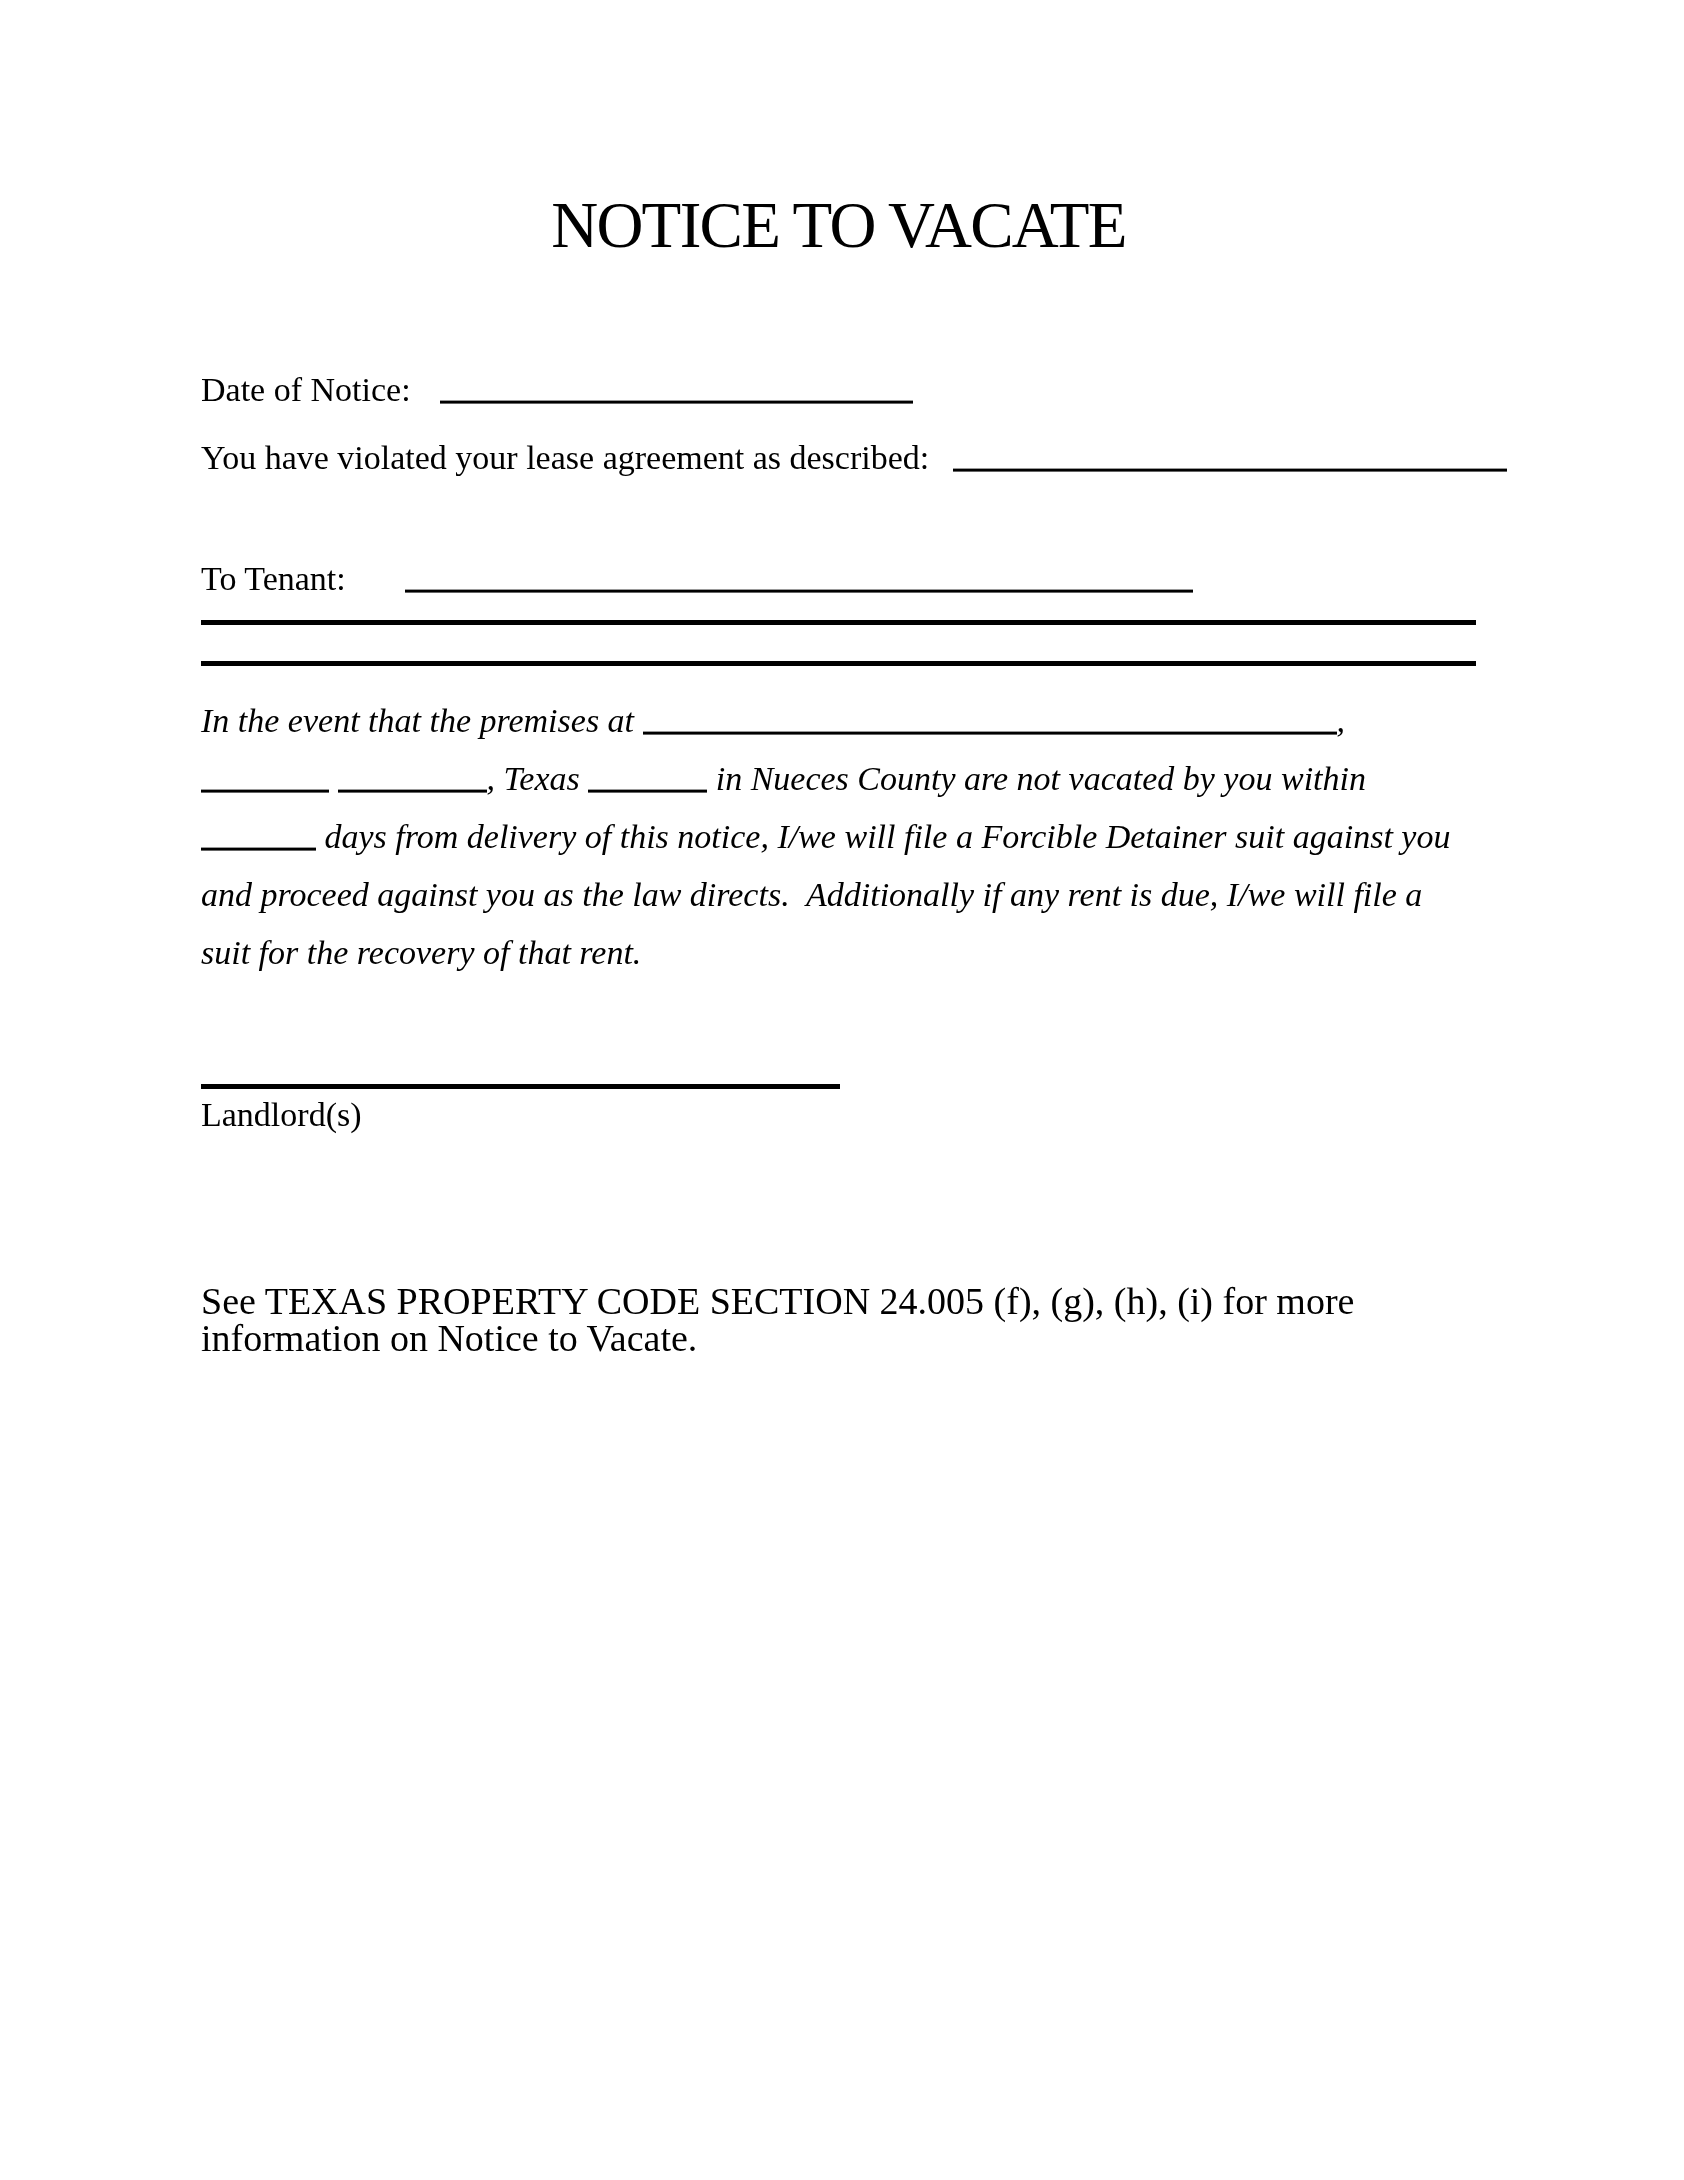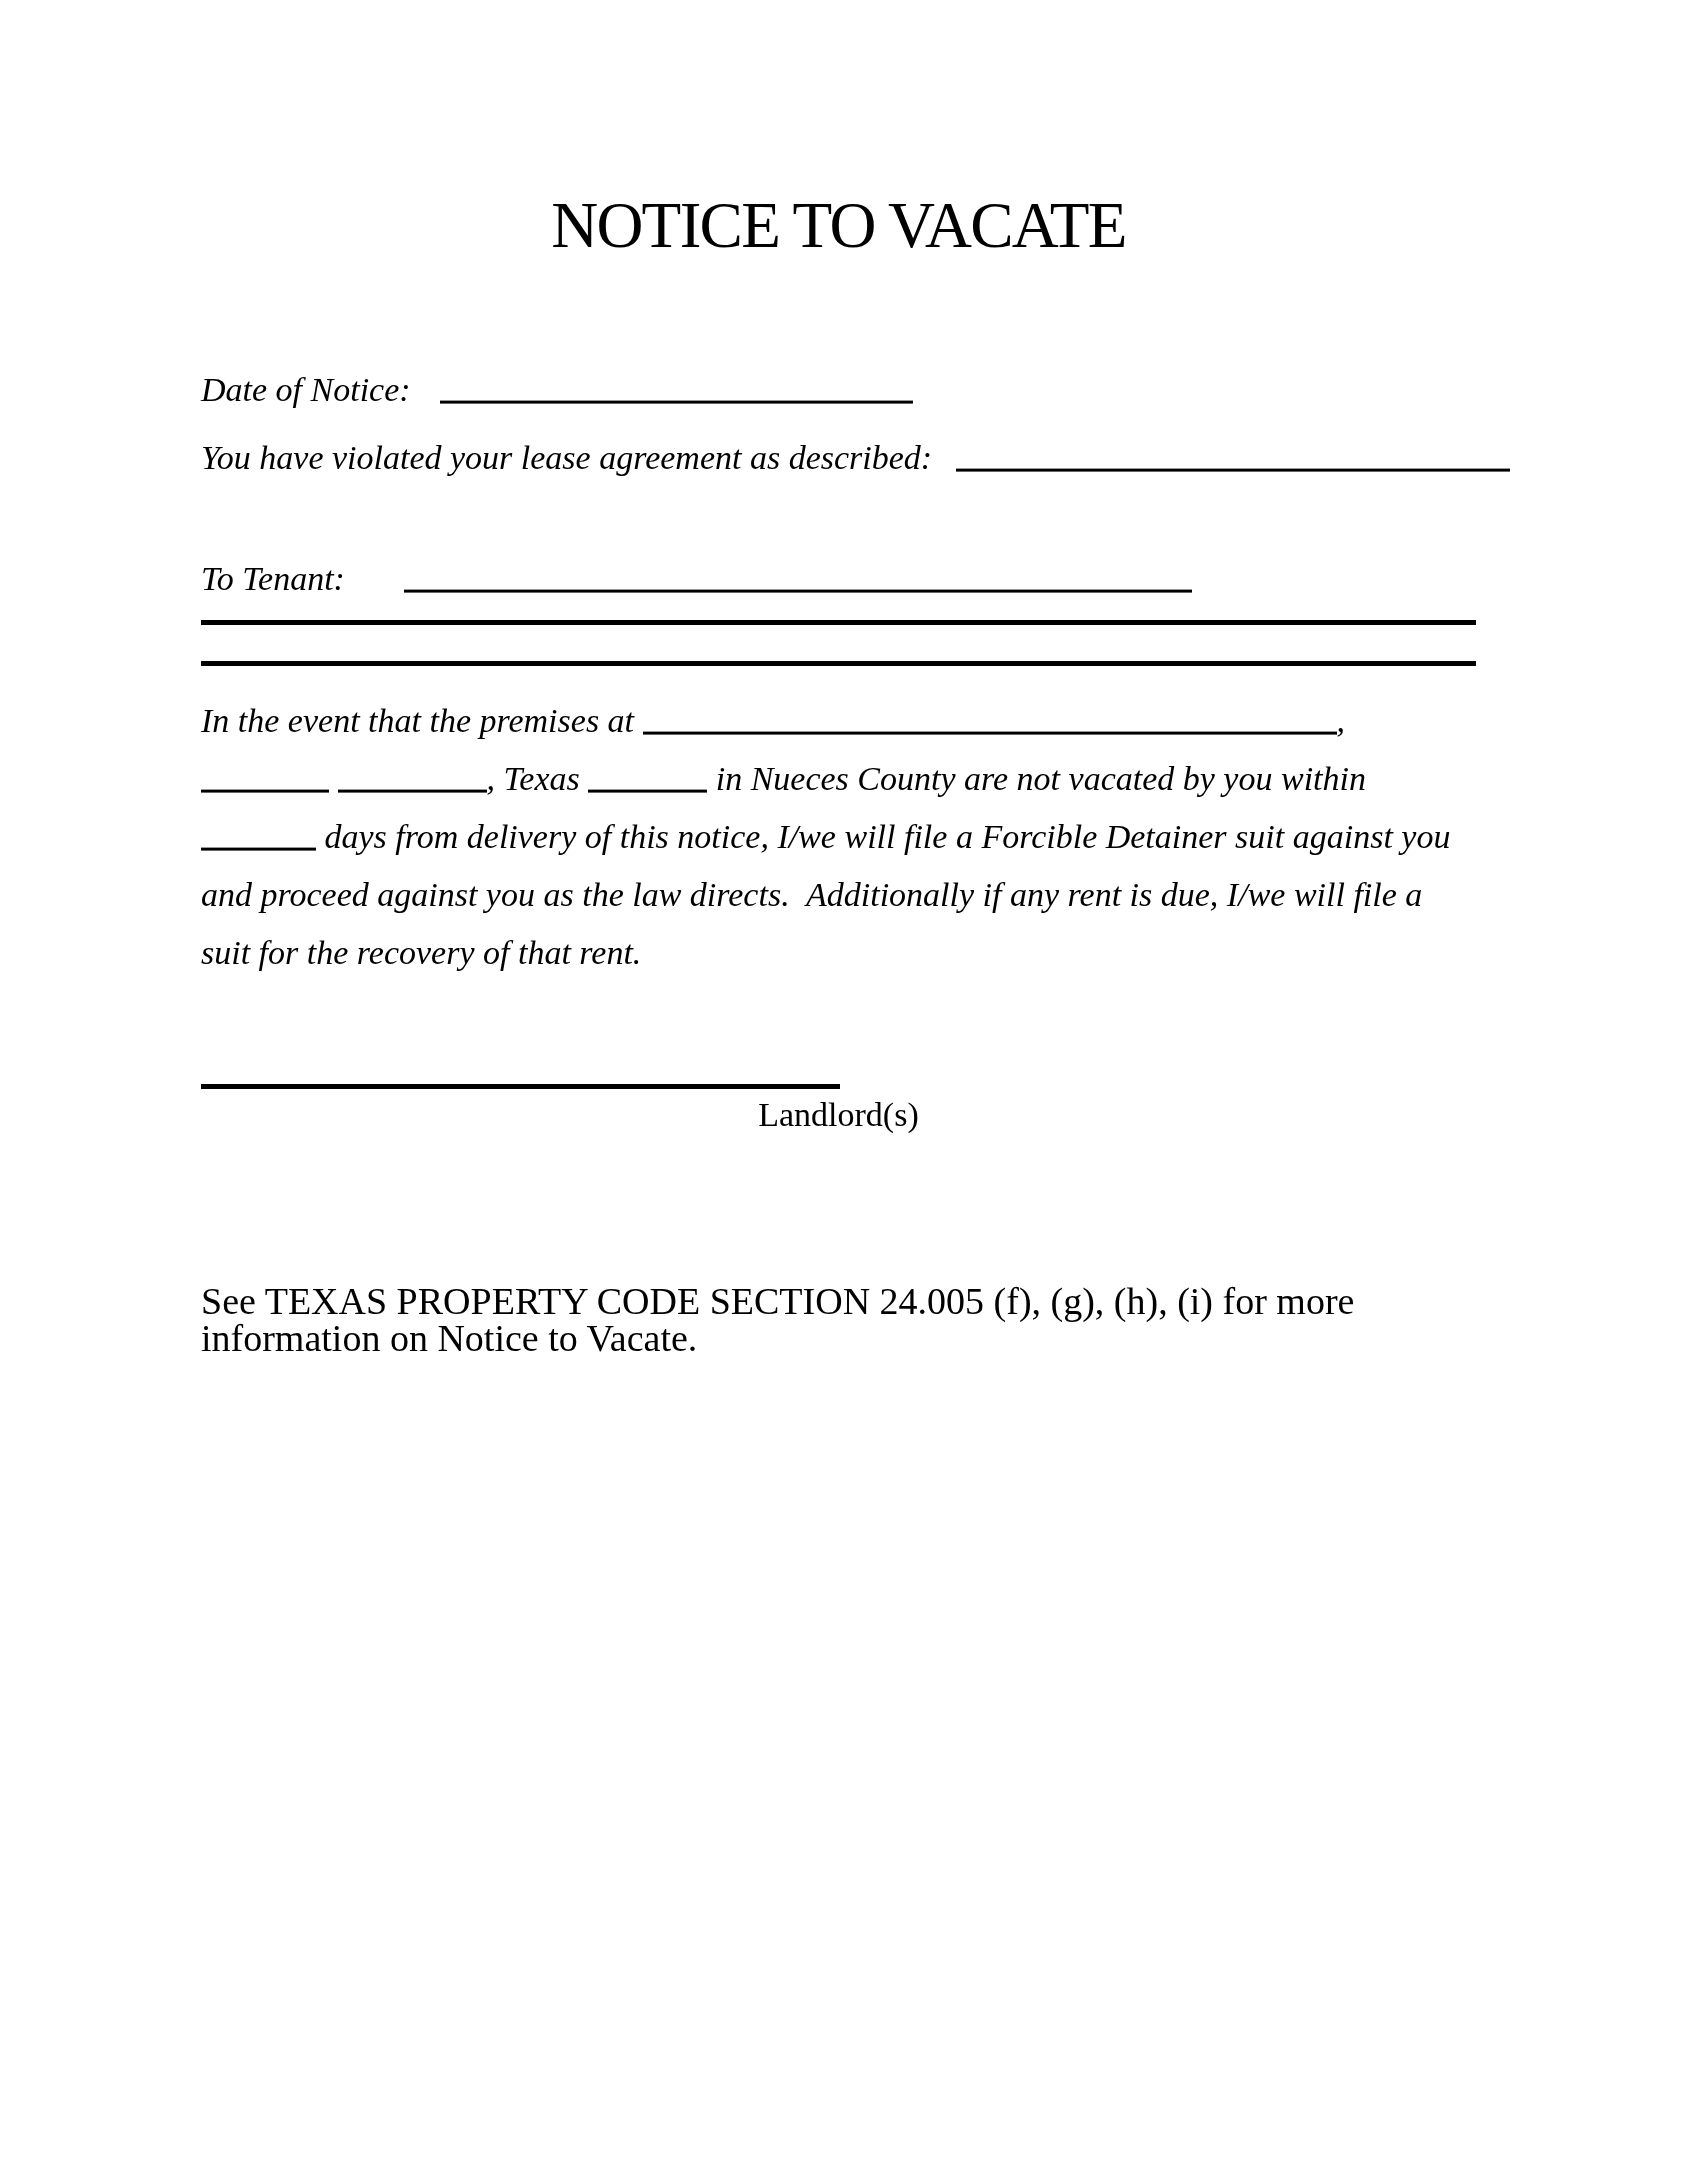--- a/index.html
+++ b/index.html
@@ -24,21 +24,20 @@
     text-align: center;
     font-size: 65px;
     font-weight: 400;
     letter-spacing: -1.7px;
     line-height: 1.2;
     white-space: nowrap;
   }
   .field-row {
     line-height: 39px;
     white-space: nowrap;
-    font-style: italic;
   }
   .row-date     { margin-top: 106px; }
   .row-tenant   { margin-top: 82px; }
   .row-violated { margin-top: 29px; }
   .blank {
     display: inline-block;
     height: 25.6px;
     border-bottom: 3.4px solid #000000;
     transform: translateY(2.6px);
   }
@@ -65,21 +64,20 @@
     margin: 43px 0 0 0;
     line-height: 39px;
   }
   .para-event {
     margin: 25.6px 0 0 0;
     line-height: 58px;
     font-style: italic;
   }
   .signature-block {
     margin-top: 102px;
-    text-align: center;
   }
   .sig-line {
     width: 639px;
     height: 0;
     border-bottom: 5.1px solid #000000;
   }
   .sig-label {
     margin-top: 6.8px;
     line-height: 39px;
   }

